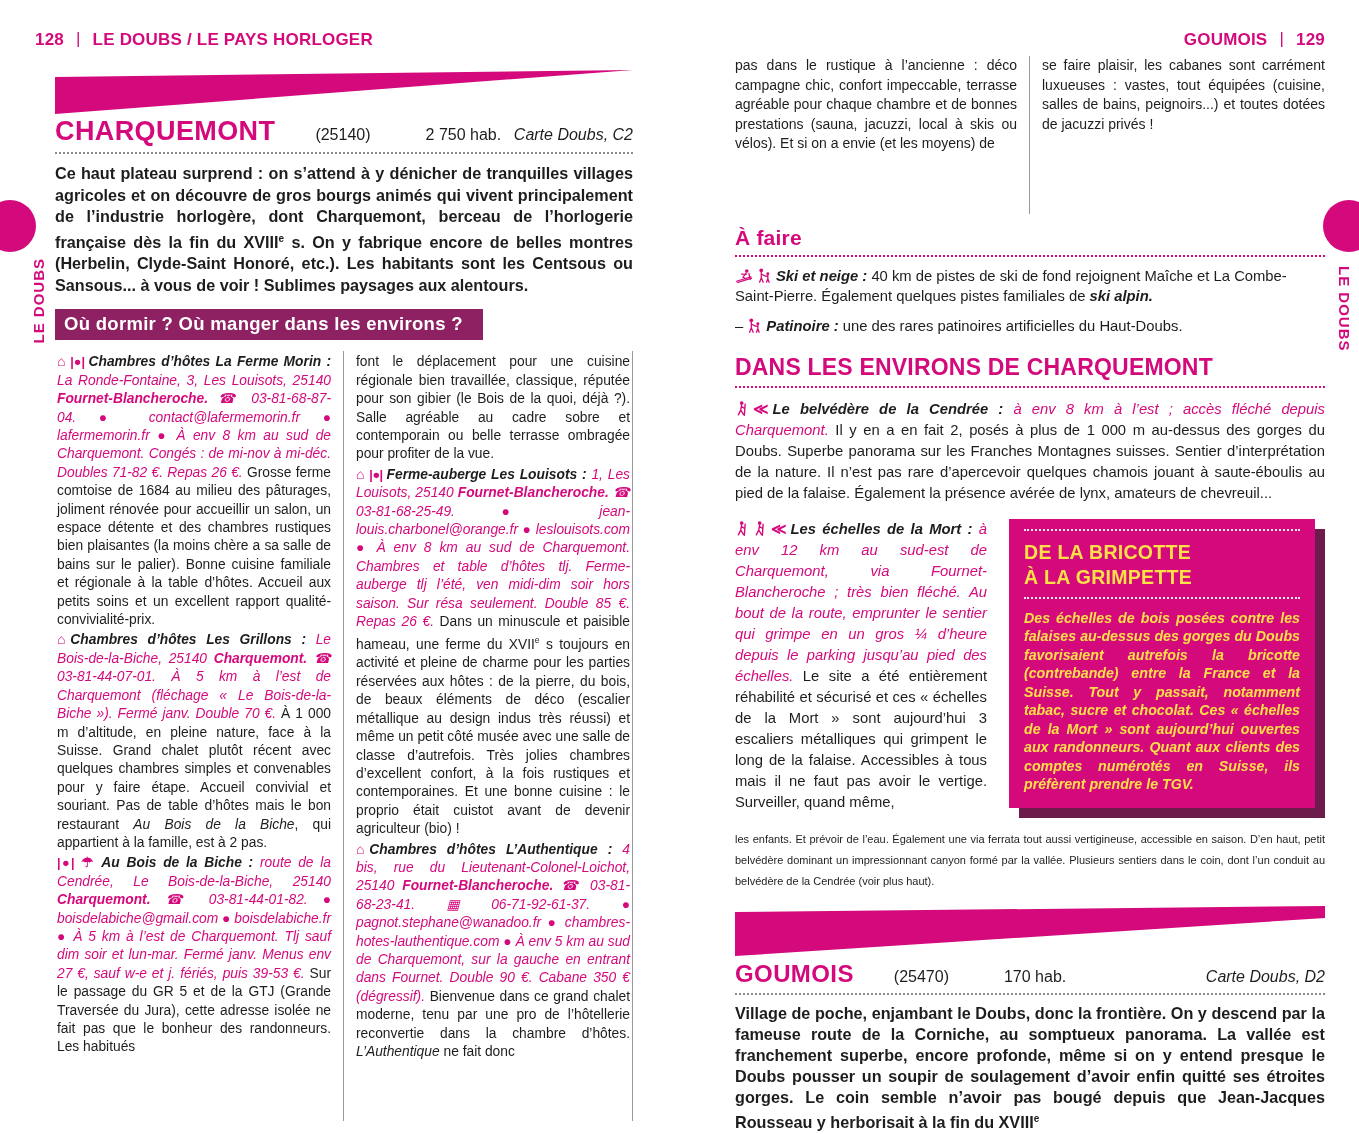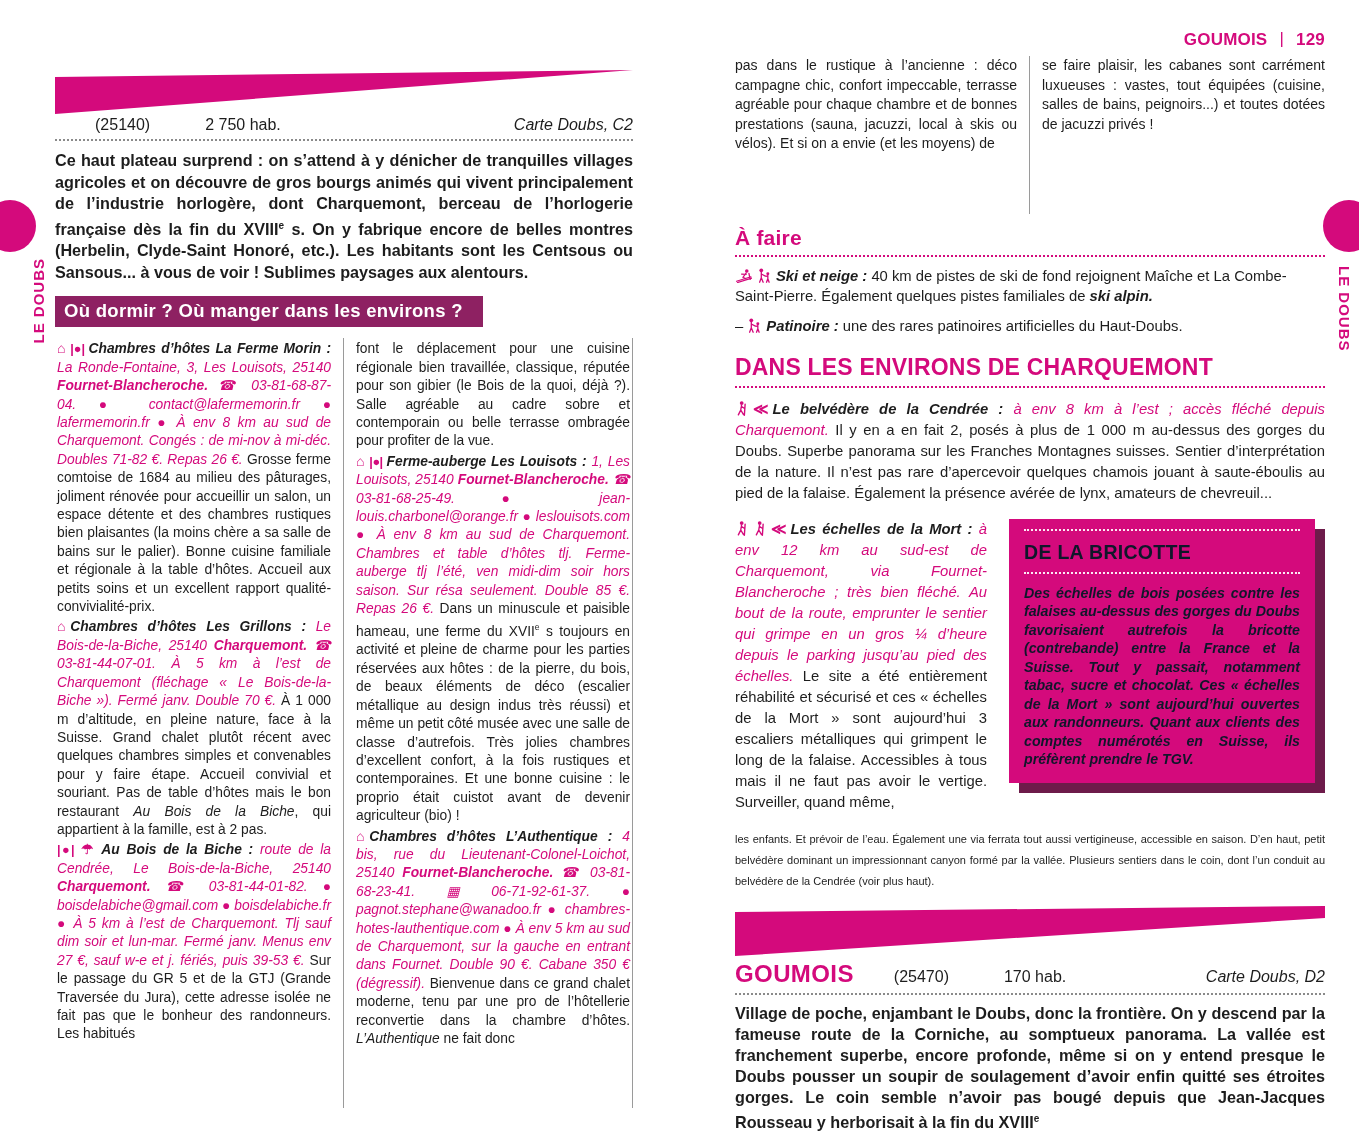--- a/index.html
+++ b/index.html
@@ -49,21 +49,21 @@
   .topcol{font-size:14px;line-height:19.5px;text-align:justify;width:295px}
   .topcol.first{padding-right:12px;border-right:1px solid #9a9a9a}
   .topcol.second{padding-left:12px}
   h2.h-afaire{margin-top:12px;font-size:21px;color:var(--accent);letter-spacing:.2px}
   h2.h-env{margin-top:18px;font-size:23px;color:var(--accent);letter-spacing:.2px}
   .item{margin-top:9px;font-size:14.8px;line-height:20.4px}
   .envpara{margin-top:11px;font-size:14.8px;line-height:20.9px;text-align:justify}
   .region{display:flex;margin-top:15px}
   .echelles{width:252px;font-size:14.8px;line-height:21px;text-align:justify}
   .boxwrap{margin-left:22px;width:306px}
-  .feature-box{background:var(--accent);box-shadow:10px 10px 0 var(--shadow);padding:10px 15px 14px;color:#0f172a}
+  .feature-box{background:var(--accent);box-shadow:10px 10px 0 var(--shadow);padding:10px 15px 14px;color:#fde047}
   .box-dotted{border-bottom:2px dotted rgba(255,255,255,.92)}
   .box-dotted.top{margin-bottom:9px}
   .box-dotted.mid{margin:7px 0 10px}
   .box-title{font-size:19.5px;font-weight:bold;line-height:25px;letter-spacing:.3px}
   .box-body{font-size:14.2px;font-weight:bold;font-style:italic;line-height:18.5px;text-align:justify}
   .afterbox{margin-top:16px;font-size:11px;line-height:21px;text-align:justify}
   .gwedge{margin-top:14px;display:block}
   #pgR .intro{margin-top:8px;line-height:21px}
 
   
@@ -85,34 +85,38 @@
   .icon{color:var(--accent);font-style:normal;font-weight:bold;margin-right:5px;white-space:nowrap}
   .icon.rest{letter-spacing:-1.5px;font-size:.92em}
   .icon.pointer{letter-spacing:-1px}
   .icon svg{vertical-align:-2px}
 </style>
 </head>
 <body>
 
 <div class="canvas">
 
+  <div class="hdr hdr-l">
+    <span>128</span><span class="sep">|</span><span>LE DOUBS / LE PAYS HORLOGER</span>
+  </div>
   <div class="hdr hdr-r">
     <span>GOUMOIS</span><span class="sep">|</span><span>129</span>
   </div>
 
   <div class="tab-circle" id="tcl"></div>
   <div class="tab-circle" id="tcr"></div>
   <div class="tab-label" id="tll">LE DOUBS</div>
   <div class="tab-label" id="tlr">LE DOUBS</div>
 
   <section class="pg" id="pgL">
     <svg class="wedge" width="578" height="44" viewBox="0 0 578 44" aria-hidden="true">
       <polygon points="0,7 578,0 0,44" style="fill:var(--accent)"></polygon>
     </svg>
     <div class="title-row">
+      <span class="loc-title">CHARQUEMONT</span>
       <span class="loc-code">(25140)</span>
       <span class="loc-pop">2 750 hab.</span>
       <span class="loc-map">Carte Doubs, C2</span>
     </div>
     <div class="dotted"></div>
     <p class="intro"><span class="run-r">Ce haut plateau surprend : on s’attend à y dénicher de tranquilles villages agricoles et on découvre de gros bourgs animés qui vivent principalement de l’industrie horlogère, dont Charquemont, berceau de l’horlogerie française dès la fin du XVIII</span><span class="run-sup">e</span><span class="run-r"> s. On y fabrique encore de belles montres (Herbelin, Clyde-Saint Honoré, etc.). Les habitants sont les Centsous ou Sansous... à vous de voir ! Sublimes paysages aux alentours.</span></p>
     <div class="bar">Où dormir ? Où manger dans les environs ?</div>
     <div class="cols">
       <div class="col col-a">
           <p class="entry"><span class="icon">⌂</span><span class="icon rest">|●|</span><span class="run-bi">Chambres d’hôtes La Ferme Morin : </span><span class="run-mi">La Ronde-Fontaine, 3, Les Louisots, 25140 </span><span class="run-mb">Fournet-Blancheroche. </span><span class="run-mi">☎ 03-81-68-87-04. ● contact@lafermemorin.fr ● lafermemorin.fr ● À env 8 km au sud de Charquemont. Congés : de mi-nov à mi-déc. Doubles 71-82 €. Repas 26 €. </span><span class="run-r">Grosse ferme comtoise de 1684 au milieu des pâturages, joliment rénovée pour accueillir un salon, un espace détente et des chambres rustiques bien plaisantes (la moins chère a sa salle de bains sur le palier). Bonne cuisine familiale et régionale à la table d’hôtes. Accueil aux petits soins et un excellent rapport qualité-convivialité-prix.</span></p>
@@ -162,20 +166,21 @@
               <circle cx="7.2" cy="2.2" r="2" fill="#d40a7c"></circle>
               <path d="M7 4.6 L6.2 9.6 M6.2 9.6 L3.6 14.8 M6.2 9.6 L9.2 14.6 M6.8 5.8 L10.4 8 M10.9 3.4 L10.1 15.2" stroke="#d40a7c" stroke-width="1.5" fill="none" stroke-linecap="round"></path>
             </svg></span><span class="icon"><svg width="13" height="15" viewBox="0 0 14 16">
               <circle cx="7.2" cy="2.2" r="2" fill="#d40a7c"></circle>
               <path d="M7 4.6 L6.2 9.6 M6.2 9.6 L3.6 14.8 M6.2 9.6 L9.2 14.6 M6.8 5.8 L10.4 8 M10.9 3.4 L10.1 15.2" stroke="#d40a7c" stroke-width="1.5" fill="none" stroke-linecap="round"></path>
             </svg></span><span class="icon pointer">≪</span><span class="run-bi">Les échelles de la Mort : </span><span class="run-mi">à env 12 km au sud-est de Charquemont, via Fournet-Blancheroche ; très bien fléché. Au bout de la route, emprunter le sentier qui grimpe en un gros ¼ d’heure depuis le parking jusqu’au pied des échelles. </span><span class="run-r">Le site a été entièrement réhabilité et sécurisé et ces « échelles de la Mort » sont aujourd’hui 3 escaliers métalliques qui grimpent le long de la falaise. Accessibles à tous mais il ne faut pas avoir le vertige. Surveiller, quand même,</span></p>
       <div class="boxwrap">
         <aside class="feature-box">
           <div class="box-dotted top"></div>
           <div class="box-title">DE LA BRICOTTE</div>
+          <div class="box-title">À LA GRIMPETTE</div>
           <div class="box-dotted mid"></div>
           <p class="box-body">Des échelles de bois posées contre les falaises au-dessus des gorges du Doubs favorisaient autrefois la bricotte (contrebande) entre la France et la Suisse. Tout y passait, notamment tabac, sucre et chocolat. Ces « échelles de la Mort » sont aujourd’hui ouvertes aux randonneurs. Quant aux clients des comptes numérotés en Suisse, ils préfèrent prendre le TGV.</p>
         </aside>
       </div>
     </div>
 
     <p class="afterbox">les enfants. Et prévoir de l’eau. Également une via ferrata tout aussi vertigineuse, accessible en saison. D’en haut, petit belvédère dominant un impressionnant canyon formé par la vallée. Plusieurs sentiers dans le coin, dont l’un conduit au belvédère de la Cendrée (voir plus haut).</p>
 
     <svg class="gwedge" width="590" height="52" viewBox="0 0 590 52" aria-hidden="true">
       <polygon points="0,6 590,0 590,12 0,50" style="fill:var(--accent)"></polygon>

